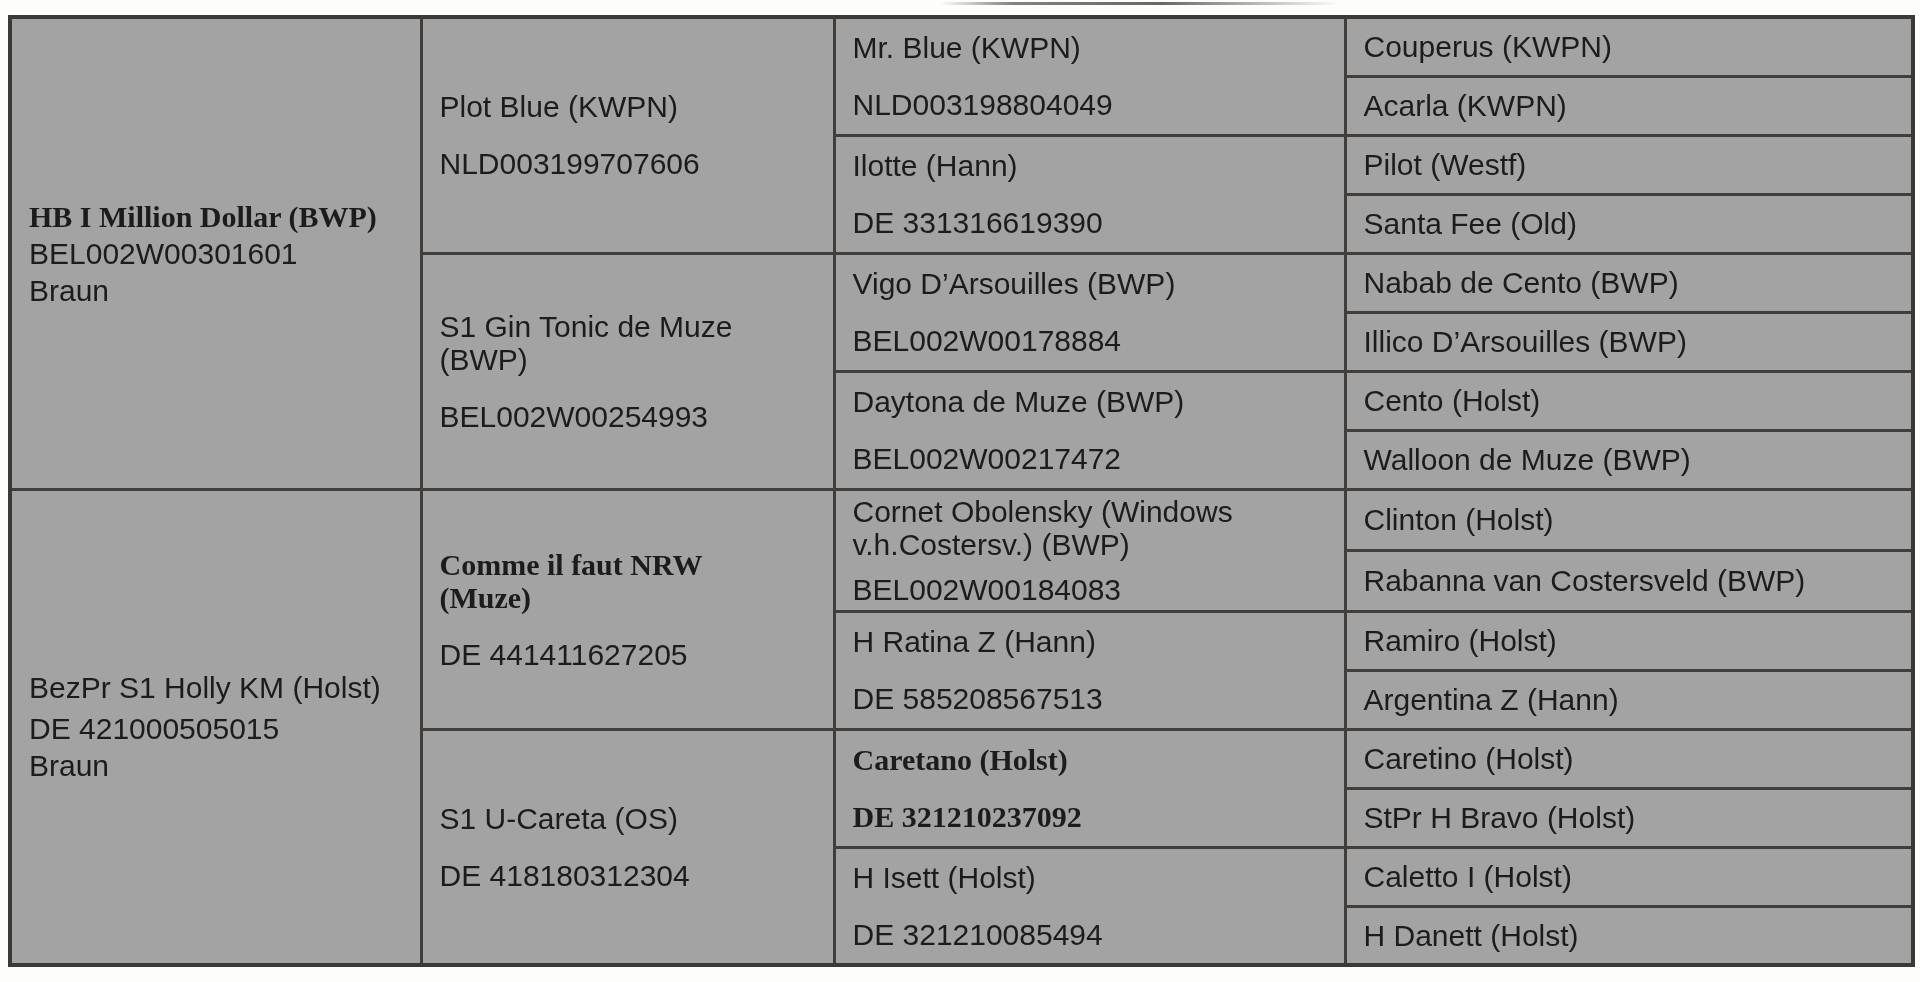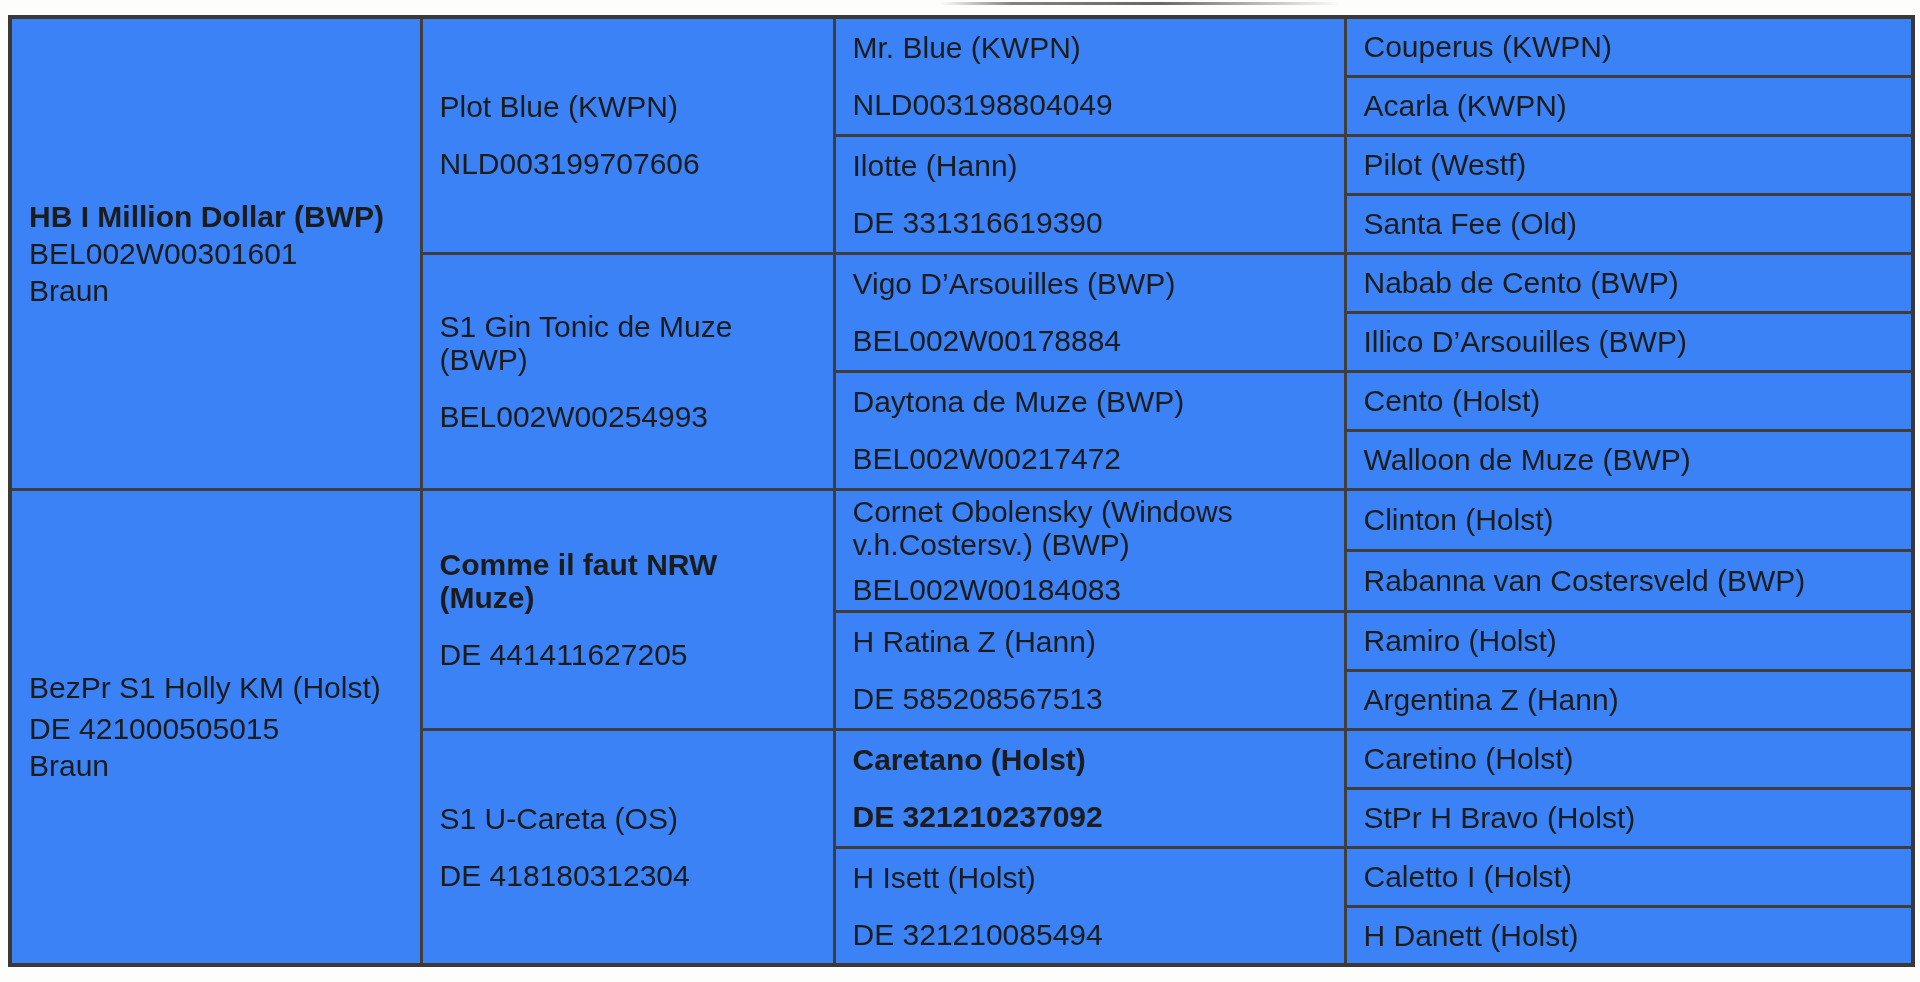--- a/index.html
+++ b/index.html
@@ -40,27 +40,27 @@
     table-layout: fixed;
     border: 4px solid #3b3835;
   }
   table.pedigree tr { height: 59px; }
   table.pedigree td {
     border: 3px solid #403d3a;
     padding: 4px 12px 4px 17px;
     vertical-align: middle;
     font-size: 30px;
     line-height: 33px;
-    background: #3b82f6;
+    background: #a3a3a3;
     overflow: hidden;
   }
   .name { white-space: pre-line; }
   .reg  { margin-top: 24px; white-space: pre-line; }
   .coat { margin-top: 4px; }
-  .bold { font-weight: bold; }
+  .bold { font-weight: bold; font-family: Liberation Serif, serif; }
 </style>
 </head>
 <body>
 
 <div class="sheet">
   <div class="artifact"></div>
 
   <table class="pedigree">
     <colgroup>
       <col style="width:411px">

